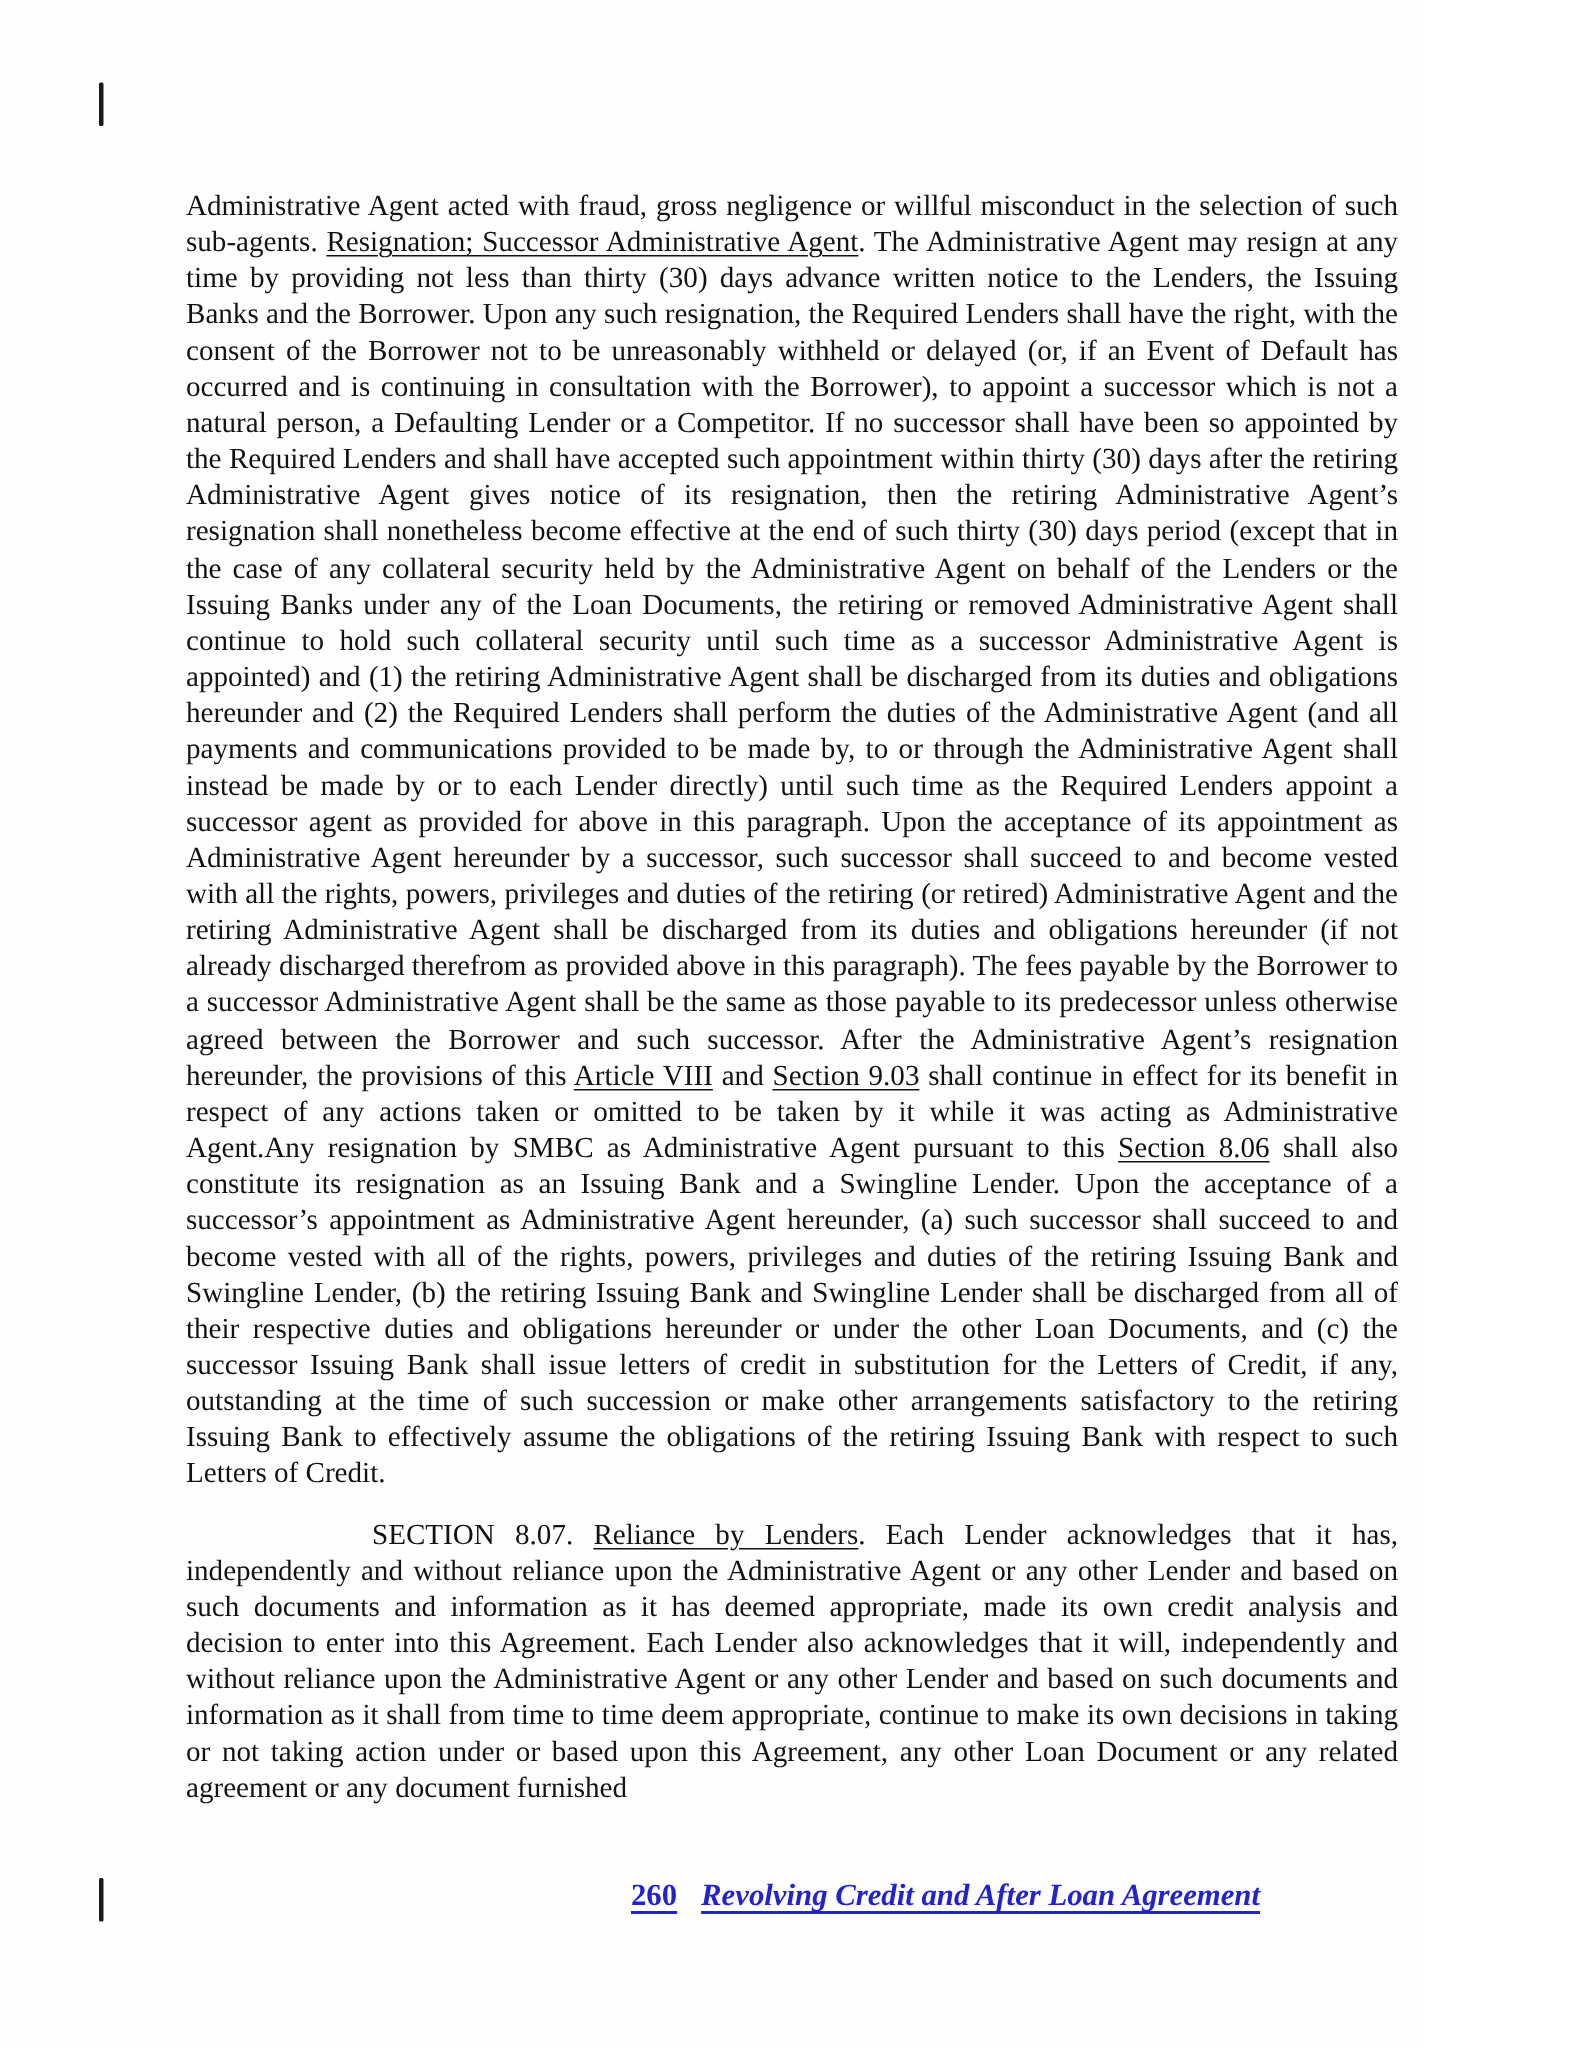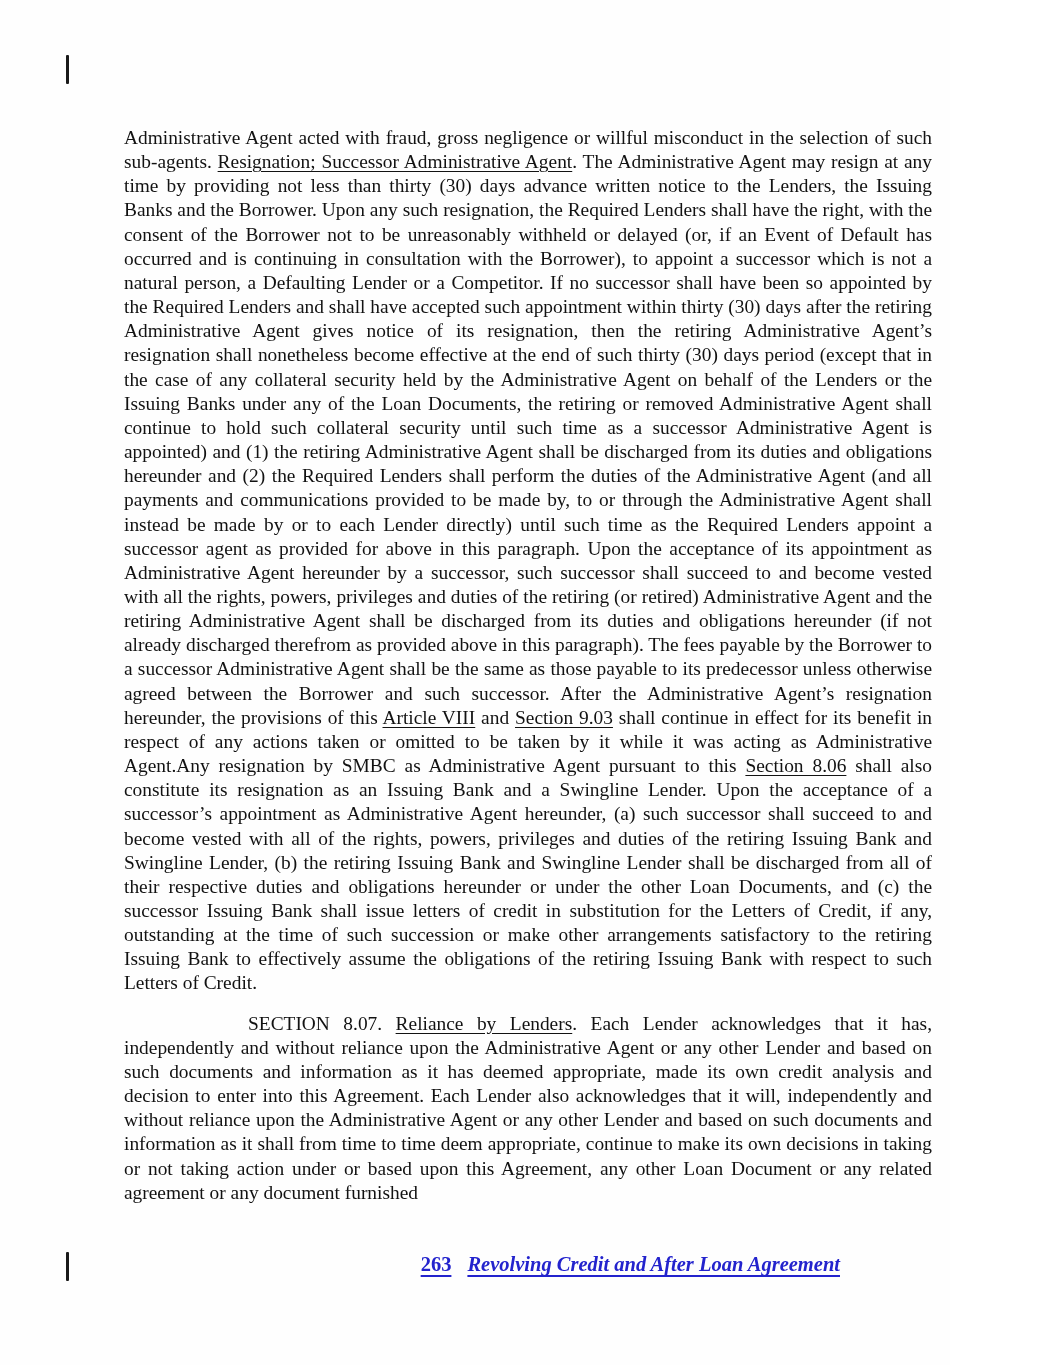--- a/index.html
+++ b/index.html
@@ -70,16 +70,16 @@
 
   <div class="change-bar top"></div>
   <div class="change-bar bottom"></div>
 
   <main class="body-text">
       <p class="para"><span>Administrative Agent acted with fraud, gross negligence or willful misconduct in the selection of such sub-agents.  </span><span class="u">Resignation; Successor Administrative Agent</span><span>.  The Administrative Agent may resign at any time by providing not less than thirty (30) days advance written notice to the Lenders, the Issuing Banks and the Borrower.  Upon any such resignation, the Required Lenders shall have the right, with the consent of the Borrower not to be unreasonably withheld or delayed (or, if an Event of Default has occurred and is continuing in consultation with the Borrower), to appoint a successor which is not a natural person, a Defaulting Lender or a Competitor.  If no successor shall have been so appointed by the Required Lenders and shall have accepted such appointment within thirty (30) days after the retiring Administrative Agent gives notice of its resignation, then the retiring Administrative Agent’s resignation shall nonetheless become effective at the end of such thirty (30) days period (except that in the case of any collateral security held by the Administrative Agent on behalf of the Lenders or the Issuing Banks under any of the Loan Documents, the retiring or removed Administrative Agent shall continue to hold such collateral security until such time as a successor Administrative Agent is appointed) and (1) the retiring Administrative Agent shall be discharged from its duties and obligations hereunder and (2) the Required Lenders shall perform the duties of the Administrative Agent (and all payments and communications provided to be made by, to or through the Administrative Agent shall instead be made by or to each Lender directly) until such time as the Required Lenders appoint a successor agent as provided for above in this paragraph.  Upon the acceptance of its appointment as Administrative Agent hereunder by a successor, such successor shall succeed to and become vested with all the rights, powers, privileges and duties of the retiring (or retired) Administrative Agent and the retiring Administrative Agent shall be discharged from its duties and obligations hereunder (if not already discharged therefrom as provided above in this paragraph).  The fees payable by the Borrower to a successor Administrative Agent shall be the same as those payable to its predecessor unless otherwise agreed between the Borrower and such successor.  After the Administrative Agent’s resignation hereunder, the provisions of this </span><span class="u">Article VIII</span><span> and </span><span class="u">Section 9.03</span><span> shall continue in effect for its benefit in respect of any actions taken or omitted to be taken by it while it was acting as Administrative Agent.Any resignation by SMBC as Administrative Agent pursuant to this </span><span class="u">Section 8.06</span><span> shall also constitute its resignation as an Issuing Bank and a Swingline Lender.  Upon the acceptance of a successor’s appointment as Administrative Agent hereunder, (a) such successor shall succeed to and become vested with all of the rights, powers, privileges and duties of the retiring Issuing Bank and Swingline Lender, (b) the retiring Issuing Bank and Swingline Lender shall be discharged from all of their respective duties and obligations hereunder or under the other Loan Documents, and (c) the successor Issuing Bank shall issue letters of credit in substitution for the Letters of Credit, if any, outstanding at the time of such succession or make other arrangements satisfactory to the retiring Issuing Bank to effectively assume the obligations of the retiring Issuing Bank with respect to such Letters of Credit.</span></p>
       <p class="para indent"><span>SECTION 8.07.  </span><span class="u">Reliance by Lenders</span><span>.  Each Lender acknowledges that it has, independently and without reliance upon the Administrative Agent or any other Lender and based on such documents and information as it has deemed appropriate, made its own credit analysis and decision to enter into this Agreement.  Each Lender also acknowledges that it will, independently and without reliance upon the Administrative Agent or any other Lender and based on such documents and information as it shall from time to time deem appropriate, continue to make its own decisions in taking or not taking action under or based upon this Agreement, any other Loan Document or any related agreement or any document furnished</span></p>
     </main>
 
   <footer class="page-footer">
-    <span class="page-number">263</span><span class="doc-title">Revolving Credit and After Loan Agreement</span>
+    <span class="page-number">260</span><span class="doc-title">Revolving Credit and After Loan Agreement</span>
   </footer>
 
 </div>
 
 </body></html>

